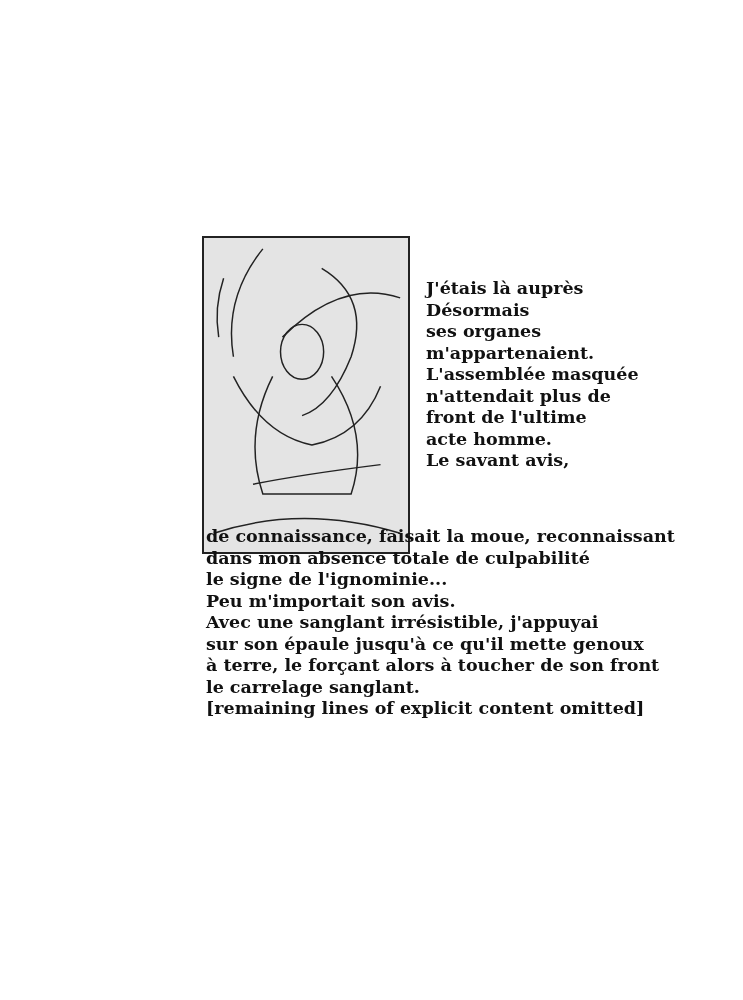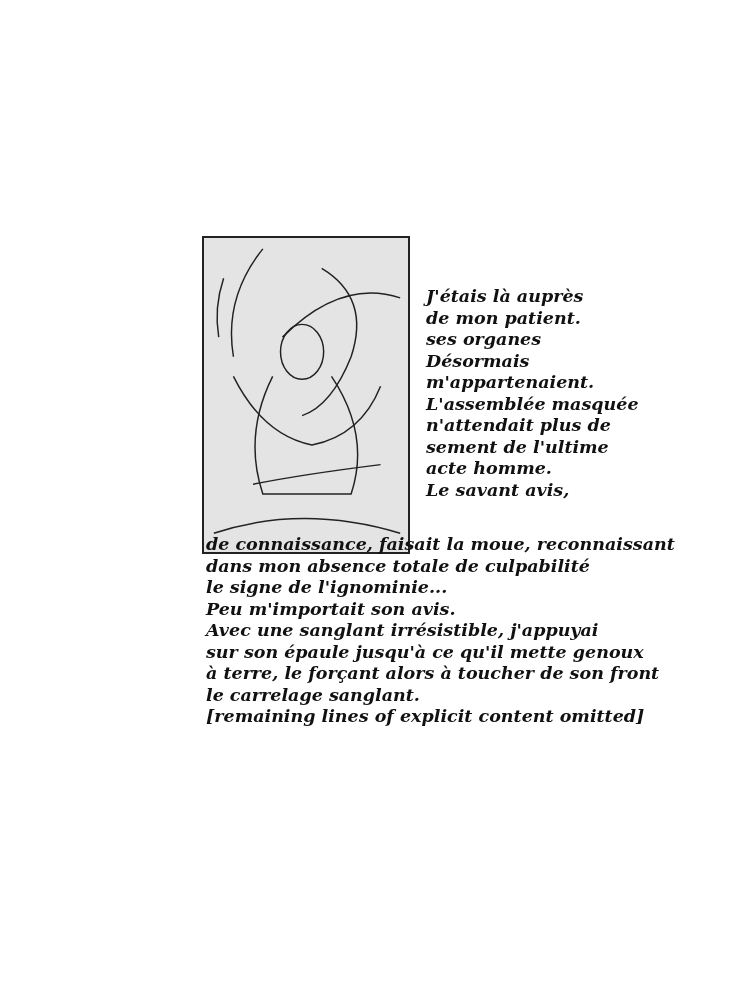--- a/index.html
+++ b/index.html
@@ -1,19 +1,19 @@
 <!DOCTYPE html>
 <html><head>
 <meta charset="utf-8">
 <style>
   html,body{margin:0;padding:0;background:#fff;}
   body{width:743px;height:1000px;position:relative;overflow:hidden;font-family:"DejaVu Serif",serif;}
   .illus{position:absolute;left:202px;top:236px;width:208px;height:318px;border:2px solid #222;background:#e4e4e4;box-sizing:border-box;}
   .illus svg{width:100%;height:100%;}
-  .txt{position:absolute;font-style:italic;font-weight:bold;font-size:17.5px;line-height:21.5px;color:#111;margin-top:8px;}
+  .txt{position:absolute;font-weight:bold;font-size:17.5px;line-height:21.5px;color:#111;}
   .right{left:426px;top:278px;}
   .full{left:206px;top:526px;}
   .line{display:block;white-space:nowrap;}
 </style>
 </head>
 <body>
 
 <div class="illus">
   <svg viewBox="0 0 208 318">
     <g fill="none" stroke="#222" stroke-width="1.5">
@@ -25,27 +25,26 @@
       <path d="M80 100 Q140 40 200 60"></path>
       <path d="M70 140 Q40 200 60 260 L150 260 Q170 200 130 140"></path>
       <path d="M10 300 Q100 270 200 300"></path>
       <path d="M50 250 Q100 240 180 230"></path>
     </g>
   </svg>
 </div>
 
 <div class="txt right">
   <span class="line">J'étais là auprès</span>
-  <span class="line">de mon patient.</span>
+  <span class="line">Désormais</span>
   <span class="line">ses organes</span>
-  <span class="line">Désormais</span>
   <span class="line">m'appartenaient.</span>
   <span class="line">L'assemblée masquée</span>
   <span class="line">n'attendait plus de</span>
-  <span class="line">sement de l'ultime</span>
+  <span class="line">front de l'ultime</span>
   <span class="line">acte homme.</span>
   <span class="line">Le savant avis,</span>
 </div>
 
 <div class="txt full">
   <span class="line">de connaissance, faisait la moue, reconnaissant</span>
   <span class="line">dans mon absence totale de culpabilité</span>
   <span class="line">le signe de l'ignominie...</span>
   <span class="line">Peu m'importait son avis.</span>
   <span class="line">Avec une sanglant irrésistible, j'appuyai</span>

